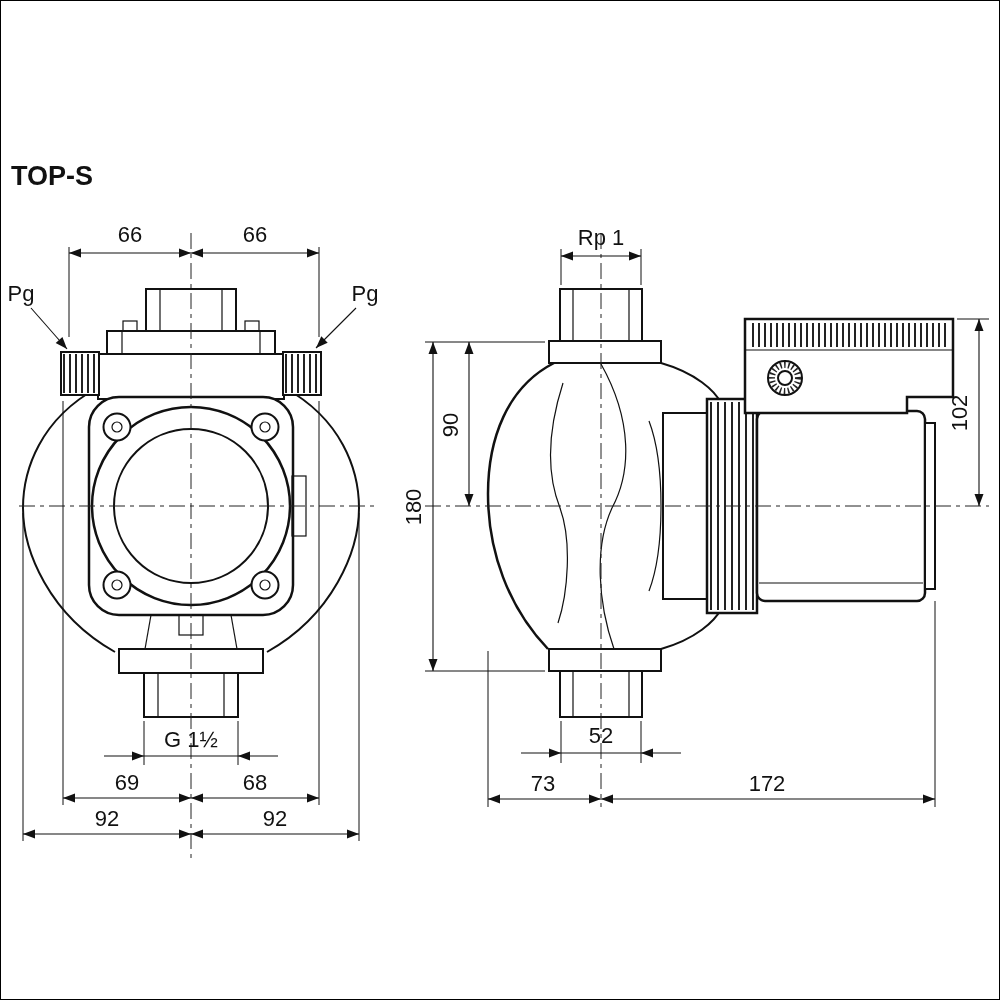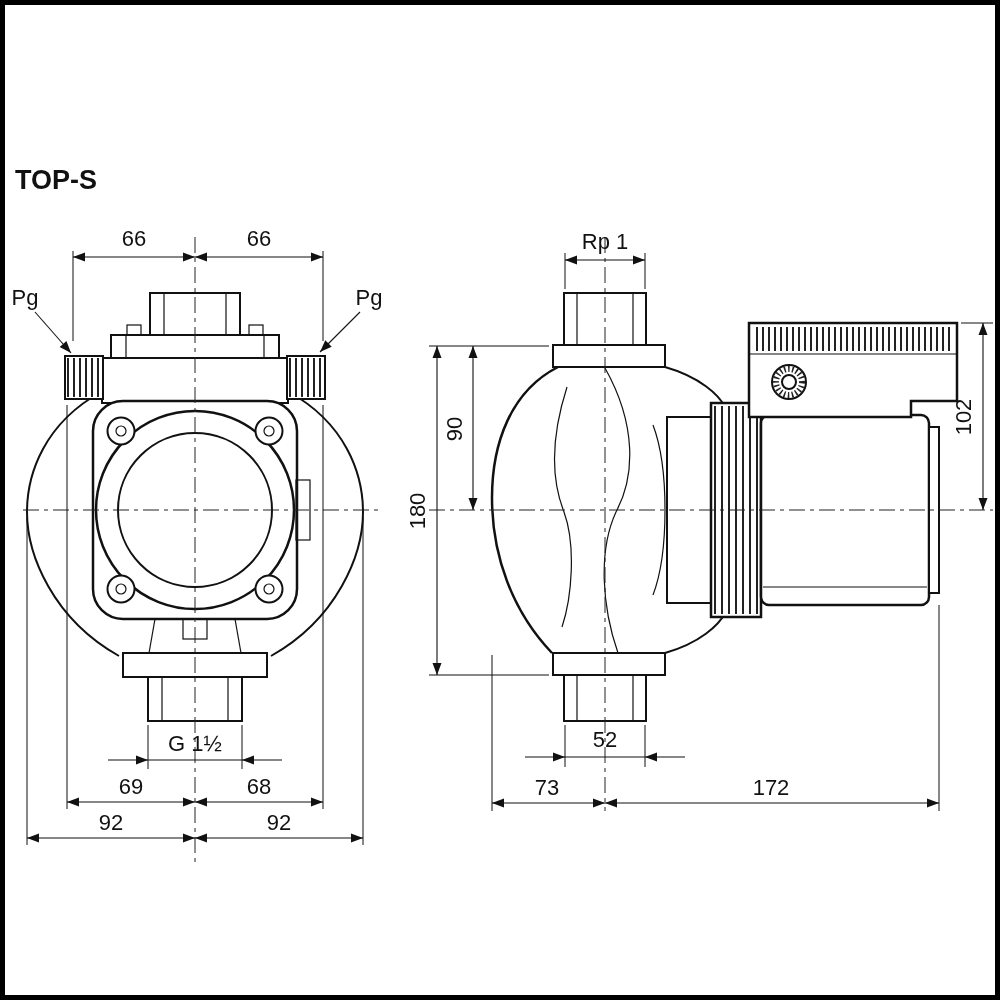--- a/index.html
+++ b/index.html
@@ -1,16 +1,16 @@
 <!DOCTYPE html>
 <html><head>
 <meta charset="utf-8">
 <style>
   html,body{margin:0;padding:0;background:#fff;}
-  .frame{width:1000px;height:1000px;box-sizing:border-box;border:5px solid #000000;background:#fff;position:relative;}
+  .frame{width:1000px;height:1000px;box-sizing:border-box;border:1px solid #000000;background:#fff;position:relative;}
   svg{display:block;}
   text{fill:#111;font-family:"Liberation Sans","DejaVu Sans",sans-serif;font-size:22px;}
   .t{text-anchor:middle;}
   .title{font-size:27px;font-weight:bold;text-anchor:start;}
   .o25{fill:#fff;stroke:#111;stroke-width:2.5;}
   .o2{fill:#fff;stroke:#111;stroke-width:2;}
   .s25{fill:none;stroke:#111;stroke-width:2.5;}
   .s2{fill:none;stroke:#111;stroke-width:2;}
   .s1{fill:none;stroke:#111;stroke-width:1.2;}
   .cl{fill:none;stroke:#222;stroke-width:1;stroke-dasharray:16 5 4 5;}

